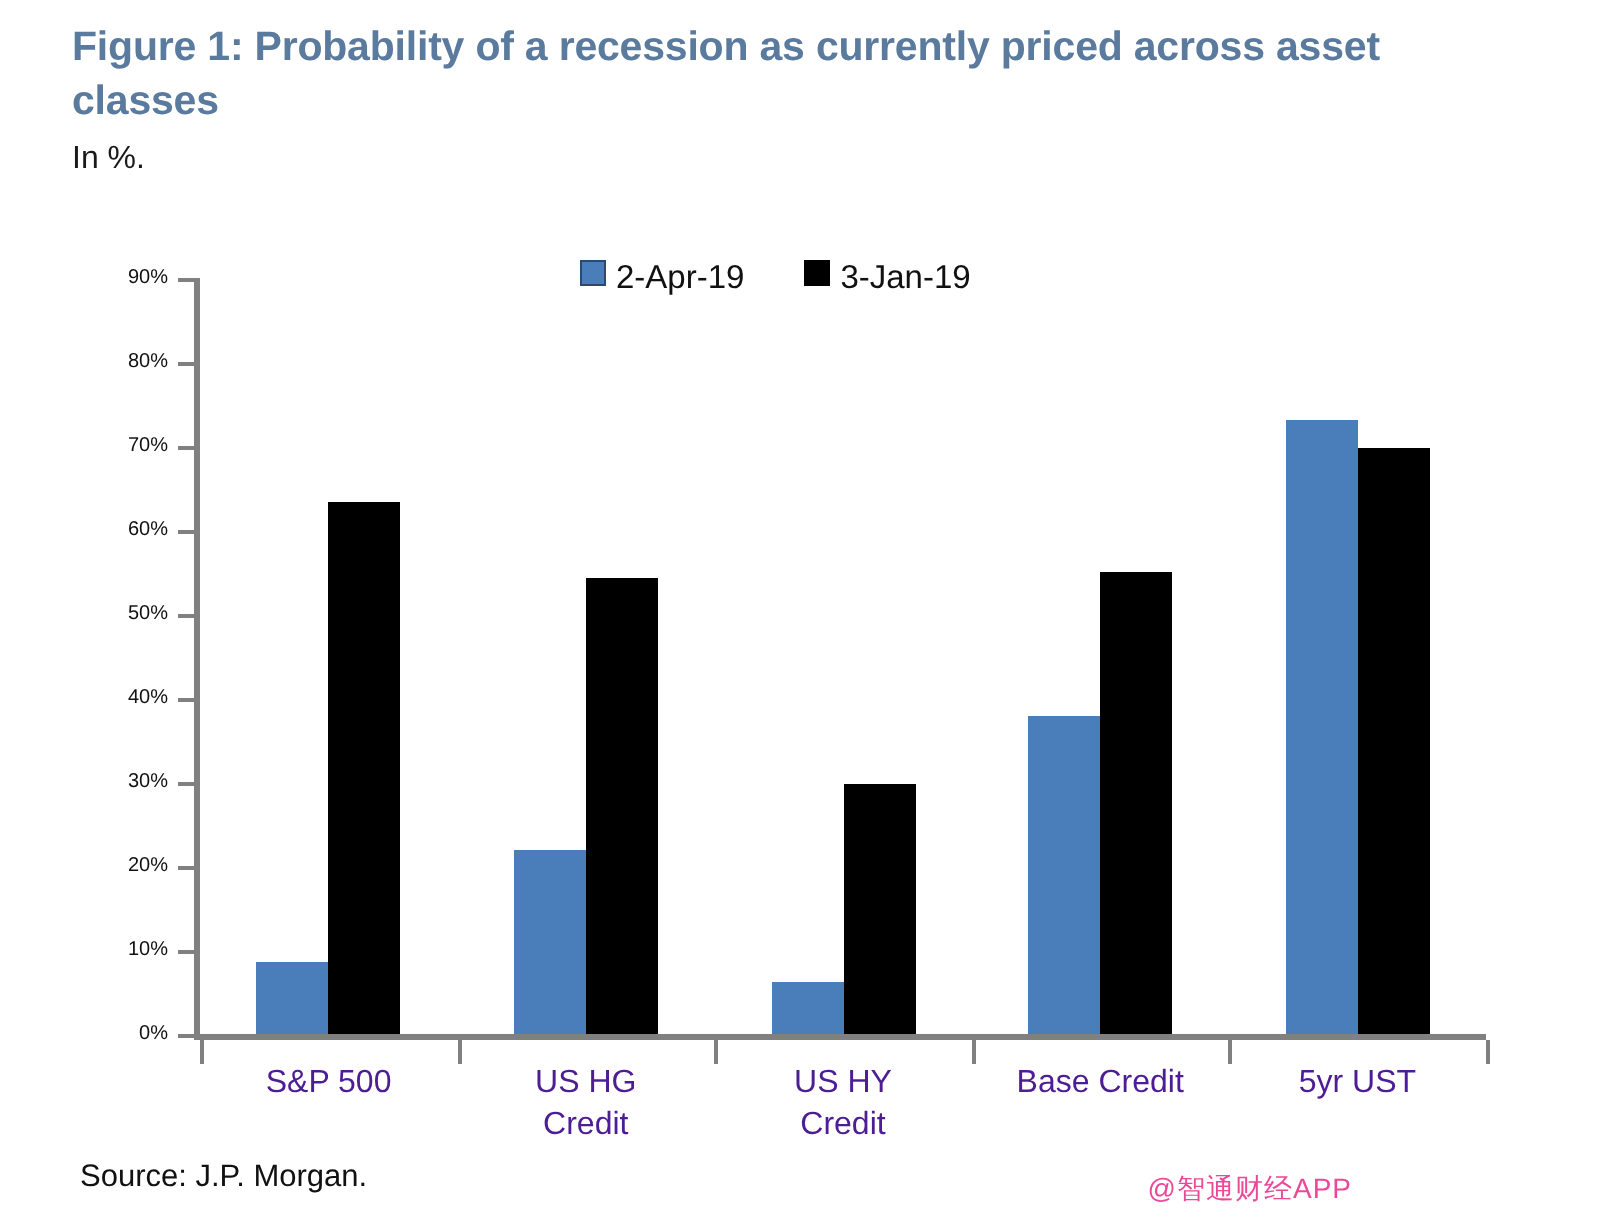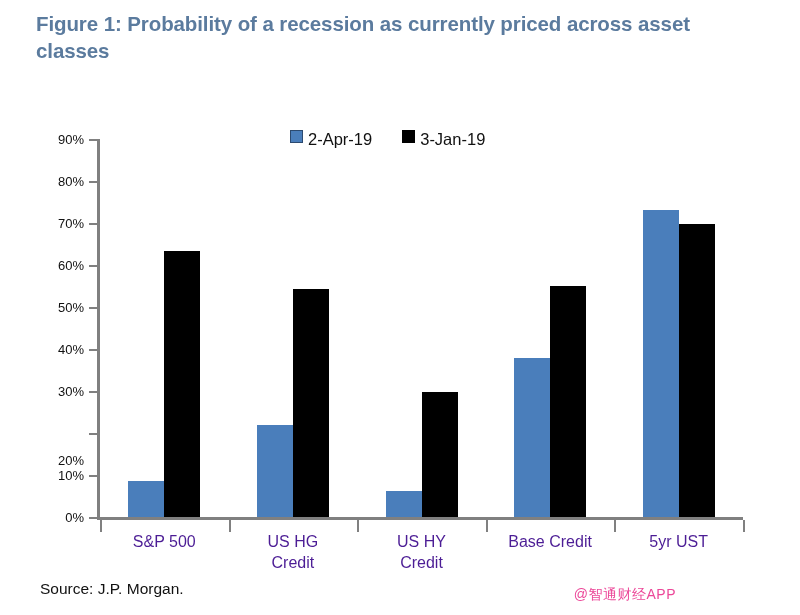--- a/index.html
+++ b/index.html
@@ -52,21 +52,21 @@
     width: 800px;
     height: 440px;
   }
 
   
   .y-tick-label {
     position: absolute;
     right: 0;
     width: 52px;
     text-align: right;
-    font-size: 13px;
+    font-size: 10px;
     color: #111111;
     transform: translateY(-50%);
     white-space: nowrap;
   }
   #y-axis-labels {
     position: absolute;
     left: 28px;
     top: 0;
     width: 56px;
     height: 440px;
@@ -192,39 +192,40 @@
     white-space: nowrap;
   }
 </style>
 </head>
 <body>
 
 <div id="figure-root">
 
   <div id="title-block">
     <div id="figure-title">Figure 1: Probability of a recession as currently priced across asset classes</div>
+    <div id="figure-subtitle">In %.</div>
   </div>
 
   <div id="plot-wrap">
 
     <div id="legend">
         <div class="legend-item">
           <span class="legend-swatch sw-current"></span>
           <span class="legend-label">2-Apr-19</span>
         </div>
         <div class="legend-item">
           <span class="legend-swatch sw-prior" style="background: rgb(0, 0, 0);"></span>
           <span class="legend-label">3-Jan-19</span>
         </div>
       </div>
 
     <div id="y-axis-labels">
         <div class="y-tick-label" style="top: 399px;">0%</div>
         <div class="y-tick-label" style="top: 357px;">10%</div>
-        <div class="y-tick-label" style="top: 315px; margin-top: 27px;">20%</div>
+        <div class="y-tick-label" style="top: 315px;">20%</div>
         <div class="y-tick-label" style="top: 273px;">30%</div>
         <div class="y-tick-label" style="top: 231px;">40%</div>
         <div class="y-tick-label" style="top: 189px;">50%</div>
         <div class="y-tick-label" style="top: 147px;">60%</div>
         <div class="y-tick-label" style="top: 105px;">70%</div>
         <div class="y-tick-label" style="top: 63px;">80%</div>
         <div class="y-tick-label" style="top: 21px;">90%</div>
       </div>
     <div id="y-ticks-layer">
         <div class="y-tick-mark" style="top: 399px;"></div>

